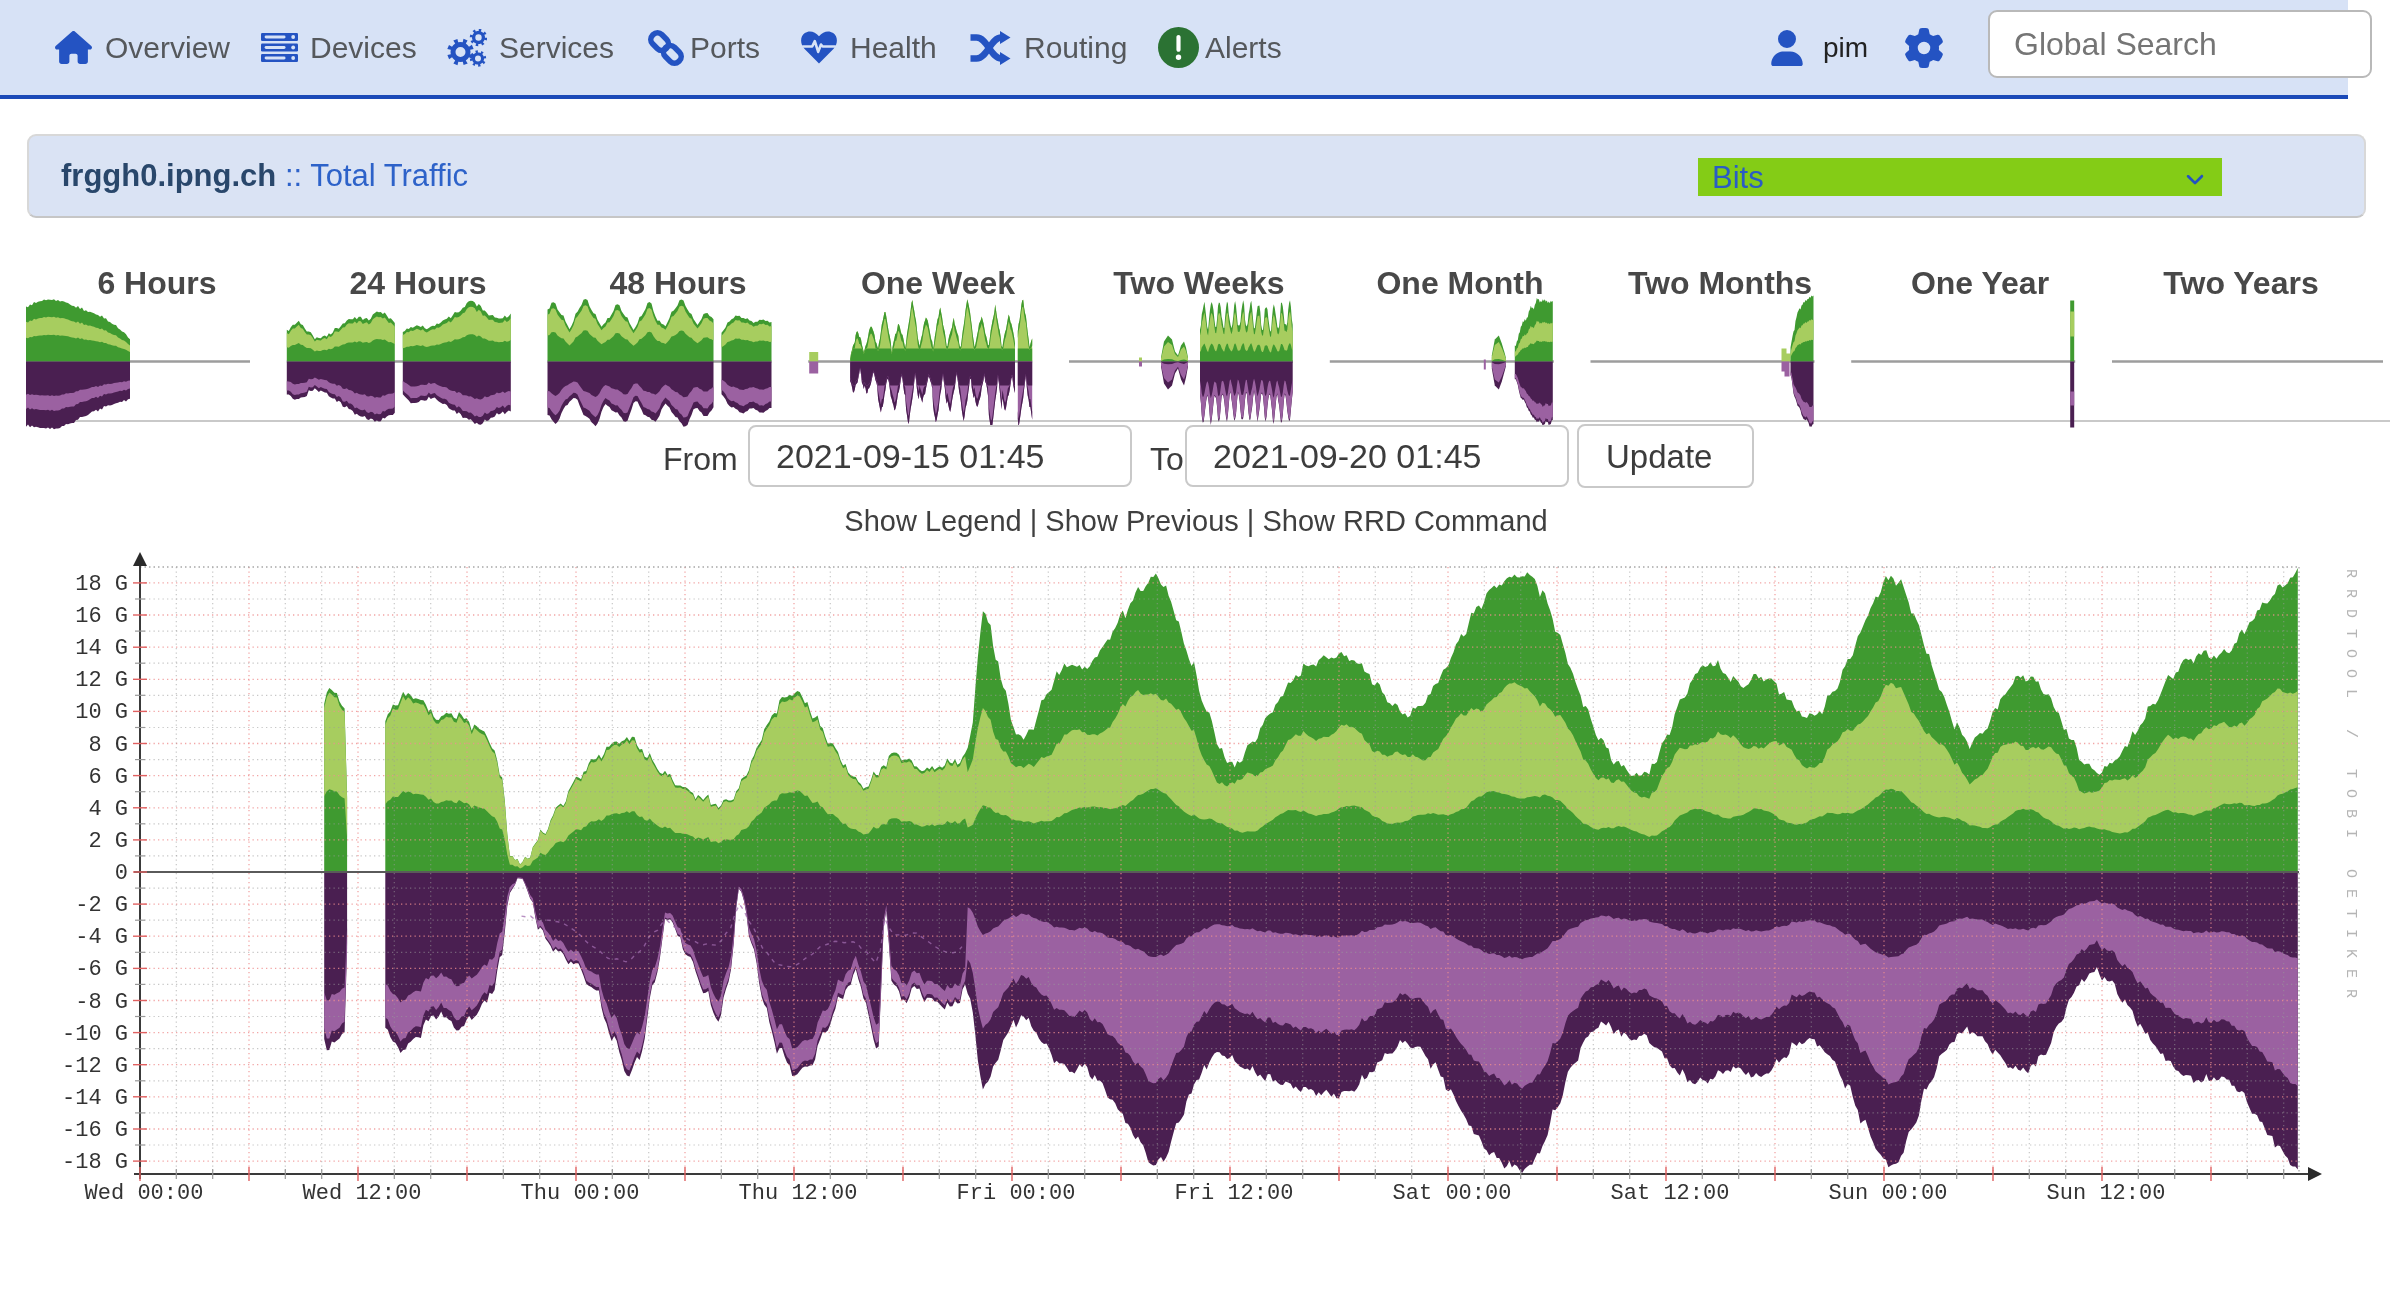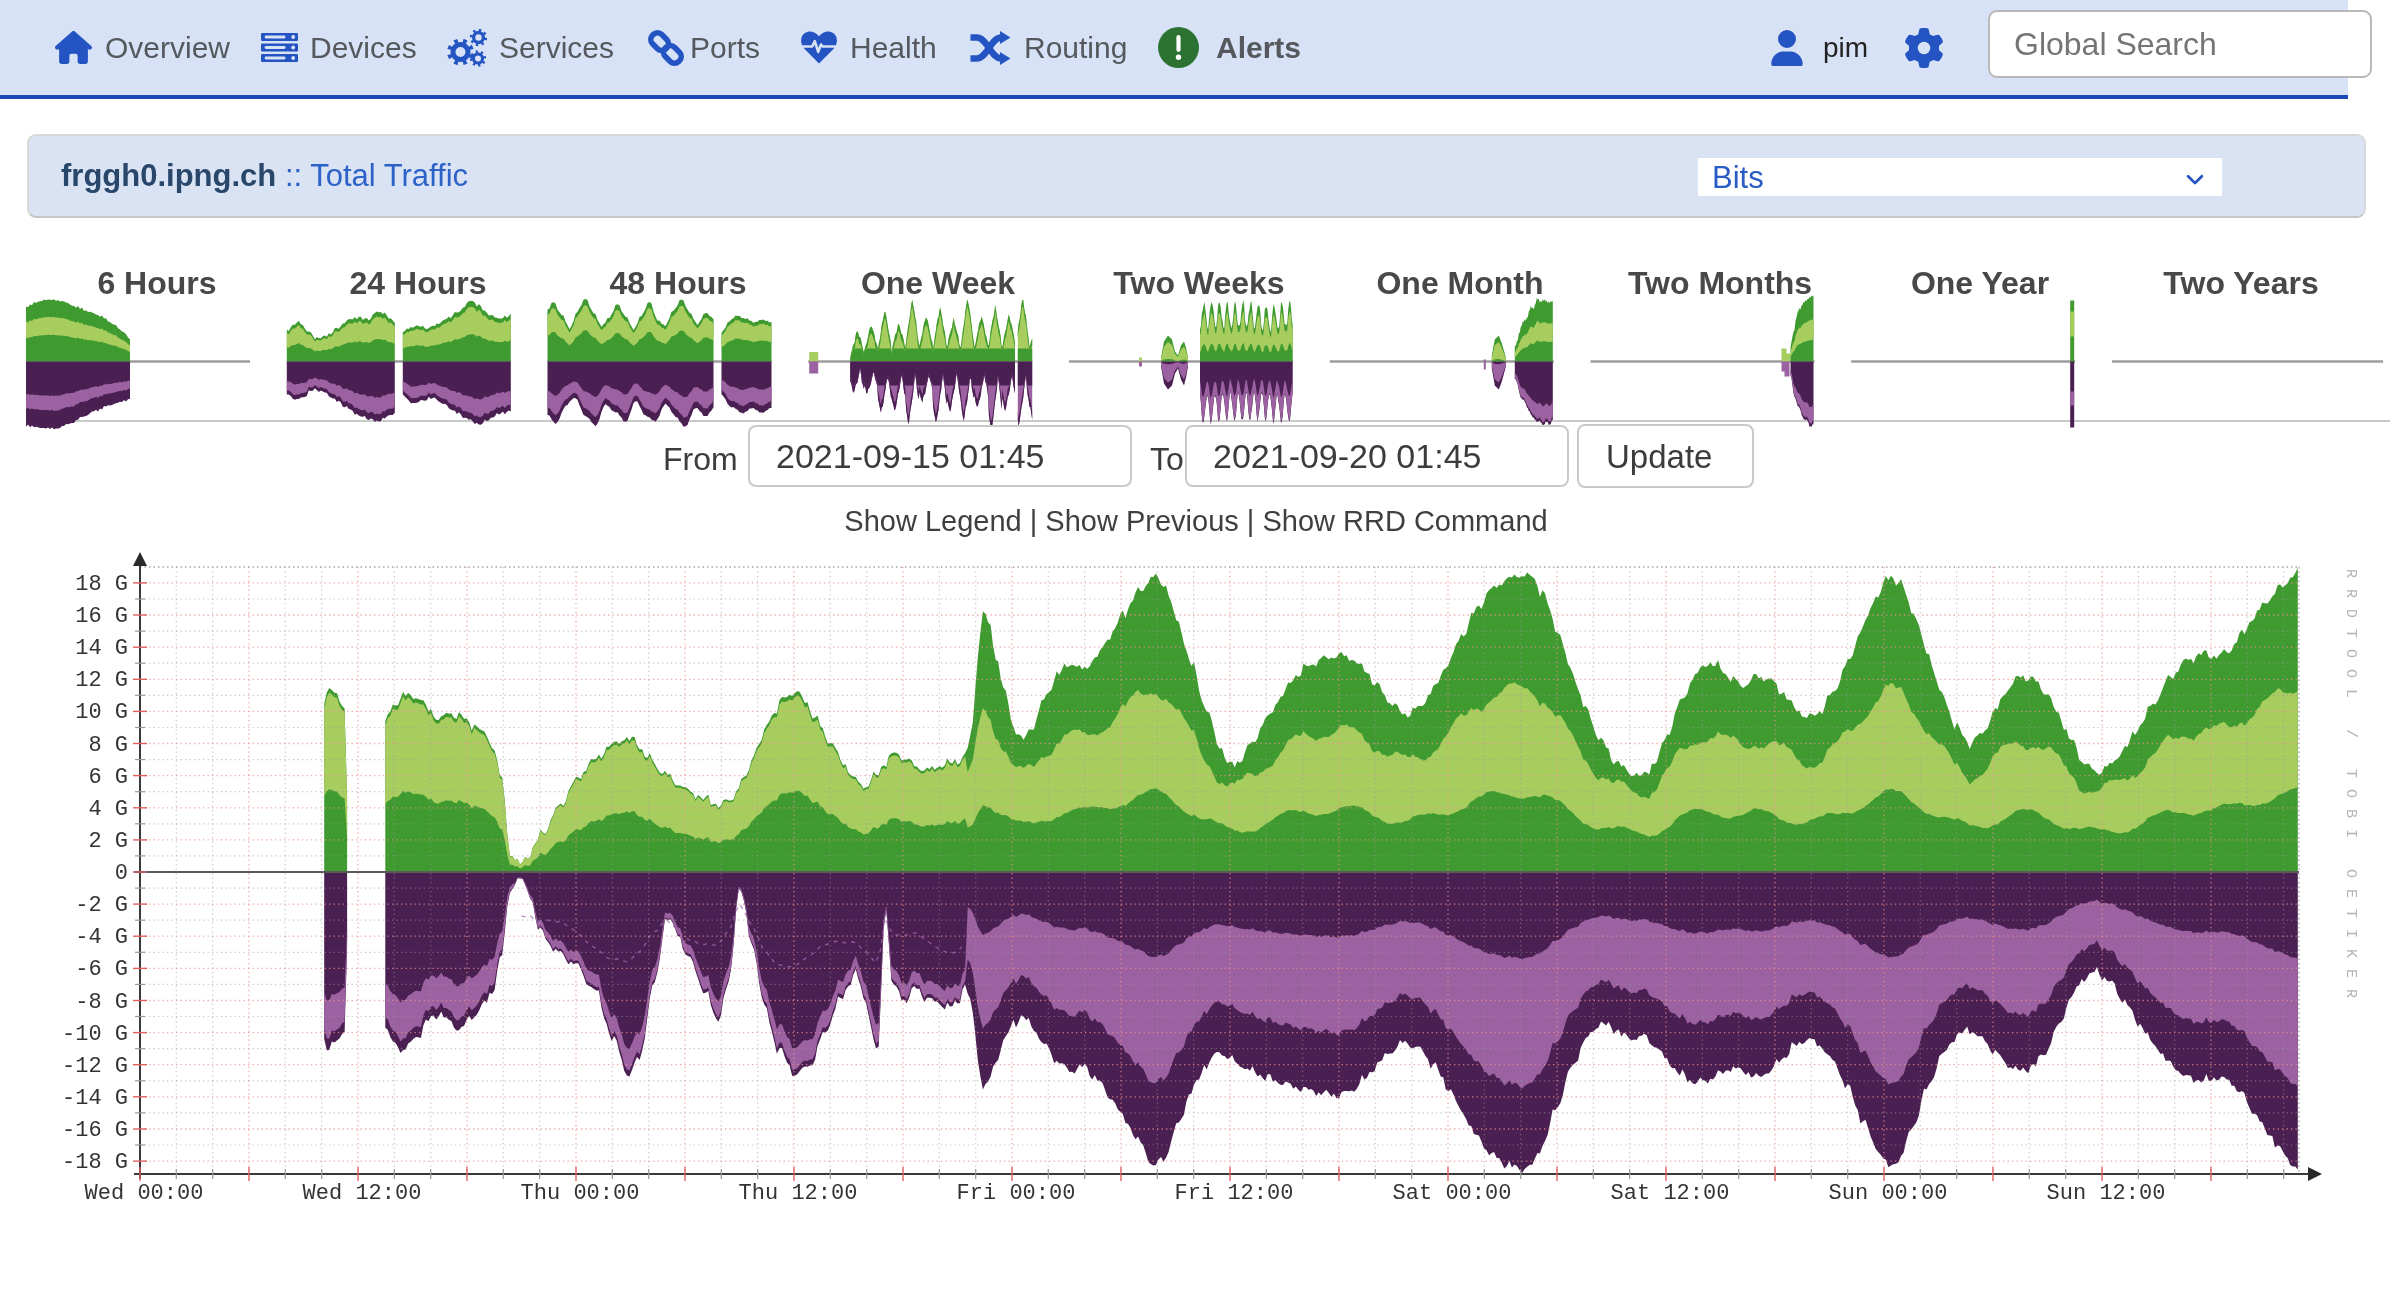--- a/index.html
+++ b/index.html
@@ -10,21 +10,21 @@
 #nav { position:absolute; left:0; top:0; width:2348px; height:99px; background:#d7e2f6; border-bottom:4px solid #1b4ab8; }
 .nitem { position:absolute; top:0; height:95px; display:flex; align-items:center; color:#55585c; font-size:30px; }
 .nitem svg { display:block; }
 
 
 #panel { position:absolute; left:27px; top:134px; width:2339px; height:84px; background:#dae3f4; border:2px solid #d8d8d8; border-bottom-color:#c6c6c6; border-radius:9px; }
 #ptitle { position:absolute; left:32px; top:22px; font-size:31px; }
 #ptitle b { color:#29476b; font-weight:bold; }
 #ptitle .sep { color:#2d62c9; }
 #ptitle .lnk { color:#2d62c9; }
-#bits { position:absolute; left:1669px; top:22px; width:524px; height:38px; background:#ffffff; }
+#bits { position:absolute; left:1669px; top:22px; width:524px; height:38px; background:#84cc16; }
 #bits span { position:absolute; left:14px; top:2px; font-size:31px; color:#2a5cc5; }
 
 
 .mt { position:absolute; top:265px; width:224px; text-align:center; font-size:32px; font-weight:bold; color:#484848; }
 
 
 .ibox { position:absolute; background:#fff; border:2px solid #c9c9c9; border-radius:8px; color:#3c3c3c; font-size:34px; }
 .lbl { position:absolute; font-size:32px; color:#3c3c3c; }
 #showline { position:absolute; top:505px; left:0; width:2392px; text-align:center; font-size:29px; color:#3f3f3f; }
 
@@ -402,21 +402,21 @@
   </div>
   <div class="nitem" style="left:969px; gap:13px;">
     <svg width="42" height="34" viewBox="0 0 42 34">
       <path d="M1.5 6.5 h6 c11 0 14 21 25 21" fill="none" stroke="#2453c2" stroke-width="6.5"></path>
       <path d="M1.5 27.5 h6 c11 0 14 -21 25 -21" fill="none" stroke="#2453c2" stroke-width="6.5"></path>
       <polygon points="31,0 41.5,6.5 31,13" fill="#2453c2"></polygon>
       <polygon points="31,21 41.5,27.5 31,34" fill="#2453c2"></polygon>
     </svg>
     <span>Routing</span>
   </div>
-  <div class="nitem" style="left:1158px; gap:17px;font-weight:bold;">
+  <div class="nitem" style="left:1158px; gap:6px;">
     <svg width="41" height="41" viewBox="0 0 512 512">
           <circle cx="256" cy="256" r="256" fill="#2b7233"></circle>
           <path d="M256 100c14.3 0 26 11.7 26 26V284c0 14.3-11.7 26-26 26s-26-11.7-26-26V126c0-14.3 11.7-26 26-26zm0 312a34 34 0 1 1 0-68 34 34 0 1 1 0 68z" fill="#fff"></path>
         </svg>
     <span>Alerts</span>
   </div>
   <div class="nitem" style="left:1769px; gap:18px;">
     <svg width="36" height="36" viewBox="0 0 448 512" fill="#2453c2">
           <path d="M224 256A128 128 0 1 0 224 0a128 128 0 1 0 0 256zm-45.7 48C79.8 304 0 383.8 0 482.3C0 498.7 13.3 512 29.7 512H418.3c16.4 0 29.7-13.3 29.7-29.7C448 383.8 368.2 304 269.7 304H178.3z"></path>
         </svg>

